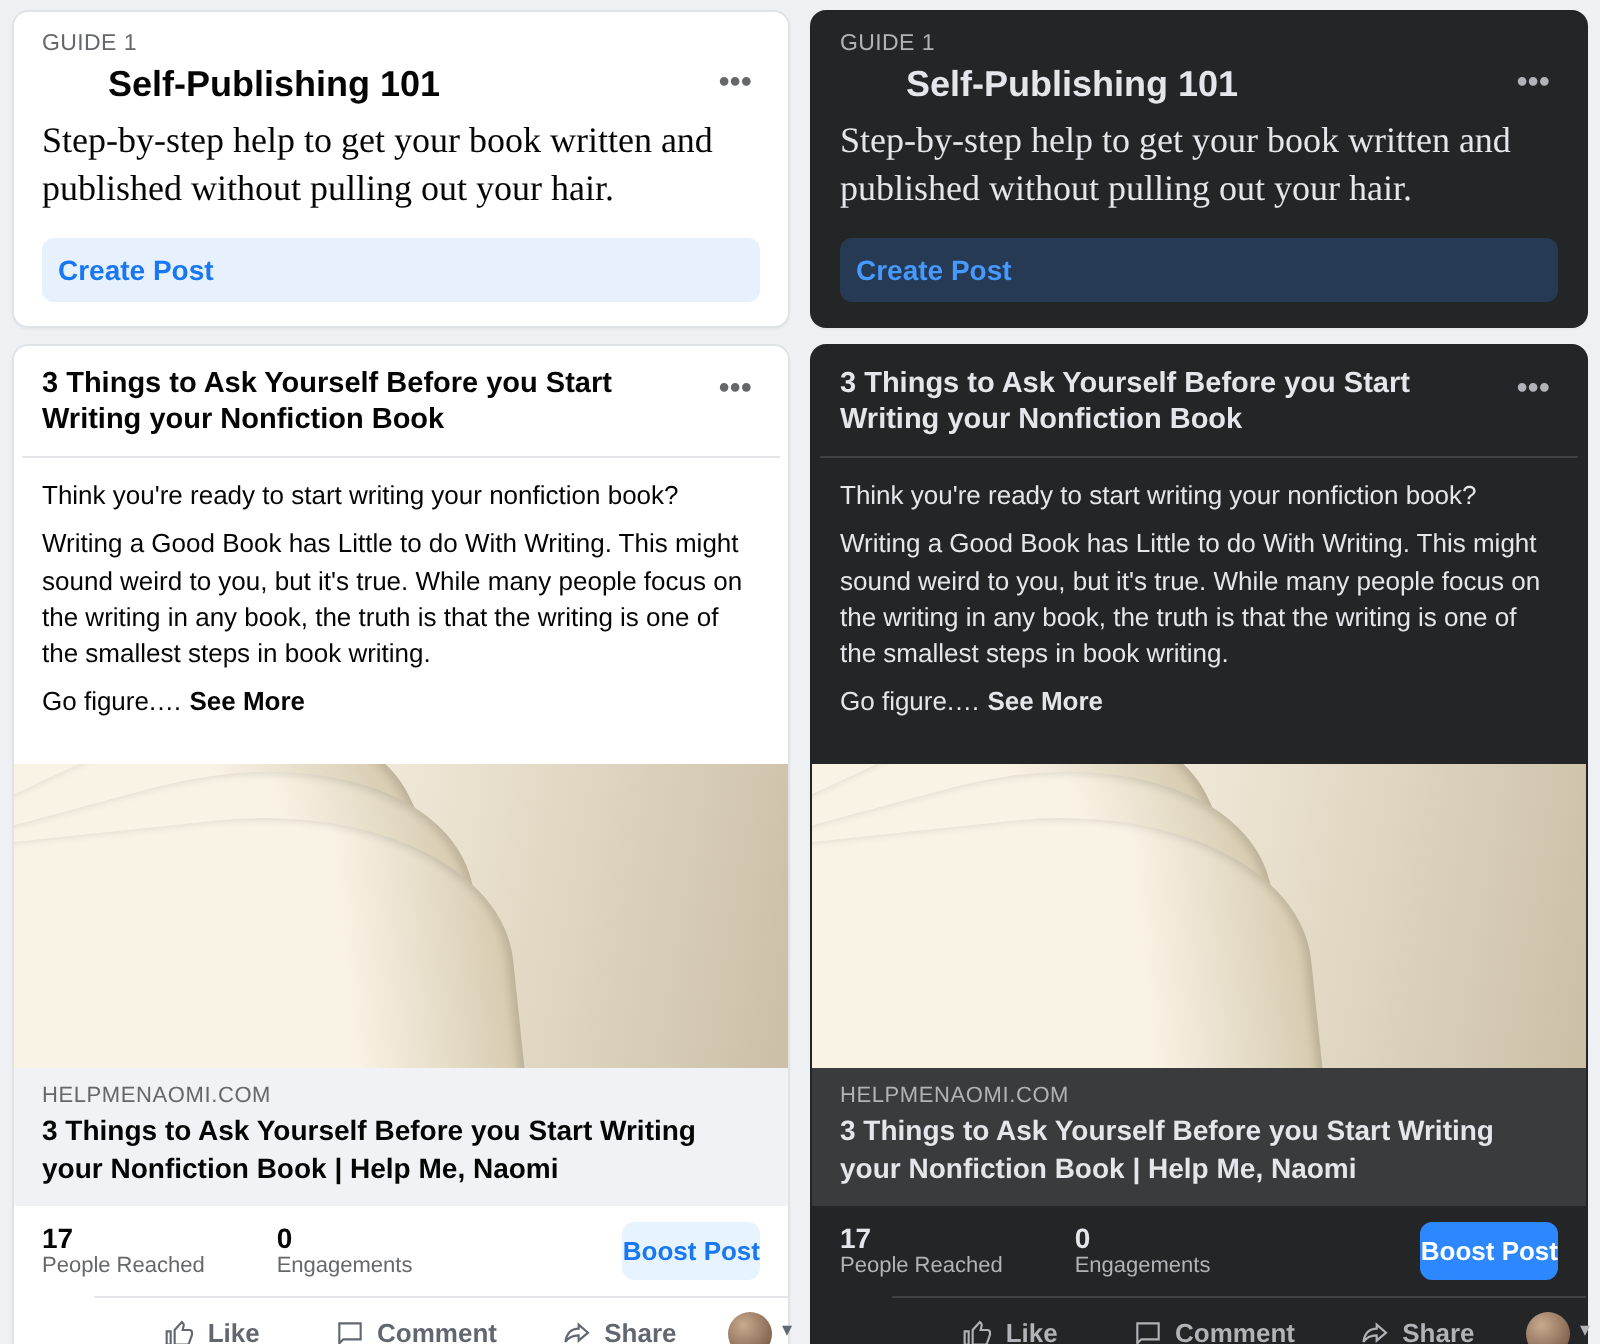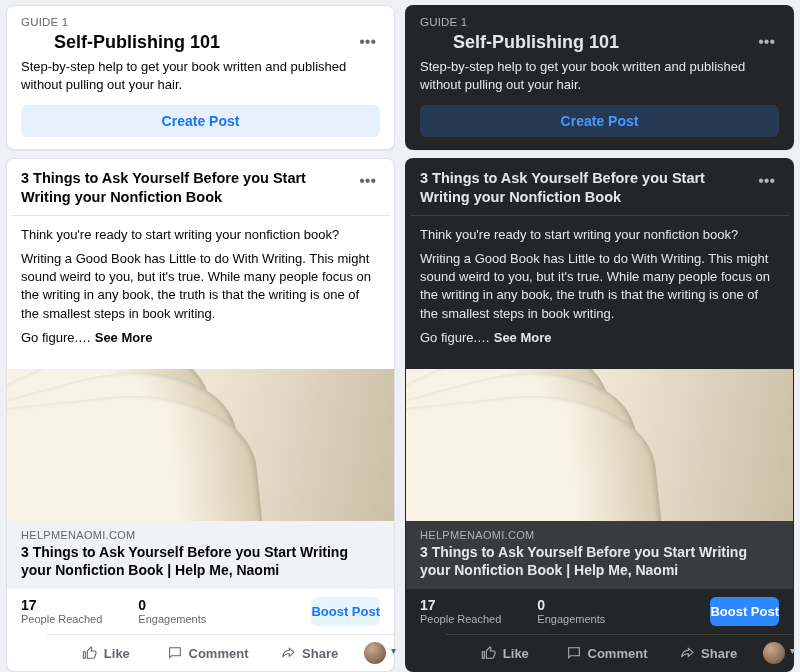--- a/index.html
+++ b/index.html
@@ -10,22 +10,22 @@
   .light { --card-bg:#ffffff; --card-border:#dfe3e8; --text:#050505; --muted:#65676b; --divider:#e4e6eb; --create-bg:#e7f0fd; --create-fg:#1877f2; --linkbox:#f0f2f5; --action:#616770; --boost-bg:#e7f3ff; --boost-fg:#1877f2; --seemore:#050505;}
   
   .dark  { --card-bg:#242526; --card-border:#3a3b3c; --text:#e4e6eb; --muted:#b0b3b8; --divider:#3e4042; --create-bg:#263a53; --create-fg:#4599ff; --linkbox:#3a3b3c; --action:#b0b3b8; --boost-bg:#2d88ff; --boost-fg:#ffffff; --seemore:#e4e6eb;}
   .dark .card { border-color: transparent; }
   .card { background: var(--card-bg); border:1px solid var(--card-border); border-radius:8px; margin-bottom:8px; color:var(--text); box-shadow:0 1px 1px rgba(0,0,0,.04); }
   .guide { padding:10px 14px 12px; }
   .guide .lbl { font-size:11.5px; color:var(--muted); letter-spacing:.2px; }
   .guide .titlerow { display:flex; justify-content:space-between; align-items:center; margin-top:2px;margin-left:33px;}
   .guide h2 { font-size:18px; font-weight:700; }
   .dots { color:var(--muted); font-size:16px; line-height:1; padding:4px; cursor:pointer; }
-  .guide p { font-size:13px; line-height:1.35; margin-top:4px; }
-  .create { margin-top:12px; background:var(--create-bg); color:var(--create-fg); font-weight:600; font-size:14px; text-align:center; padding:8px; border-radius:6px; cursor:pointer; }
+  .guide p { font-size:18px; line-height:1.35; margin-top:4px;font-family:Liberation Serif, serif; }
+  .create { margin-top:12px; background:var(--create-bg); color:var(--create-fg); font-weight:600; font-size:14px; text-align:left; padding:8px; border-radius:6px; cursor:pointer; }
   .post .head { display:flex; justify-content:space-between; gap:10px; padding:10px 14px 8px; }
   .post .head h3 { font-size:14.5px; font-weight:700; line-height:1.3; }
   .hr { height:1px; background:var(--divider); margin:0 4px; }
   .body { padding:10px 14px 16px; font-size:13px; line-height:1.4; }
   .body p { margin-bottom:6px; }
   .seemore { font-weight:600; color:var(--seemore); cursor:pointer; }
   .img { height:152px; position:relative; overflow:hidden; background:linear-gradient(100deg,#e9e1d1 0%,#f4ecdc 40%,#cbbfa6 100%); }
   .page { position:absolute; width:280px; height:170px; border-radius:4px 50% 0 0; transform-origin:bottom left; background:linear-gradient(90deg,#f9f3e6 70%,#d6caae 100%); box-shadow:inset -3px 0 4px rgba(0,0,0,.12); }
   .linkbox { background:var(--linkbox); padding:8px 14px 10px; }
   .linkbox .dom { font-size:11px; color:var(--muted); letter-spacing:.3px; }

